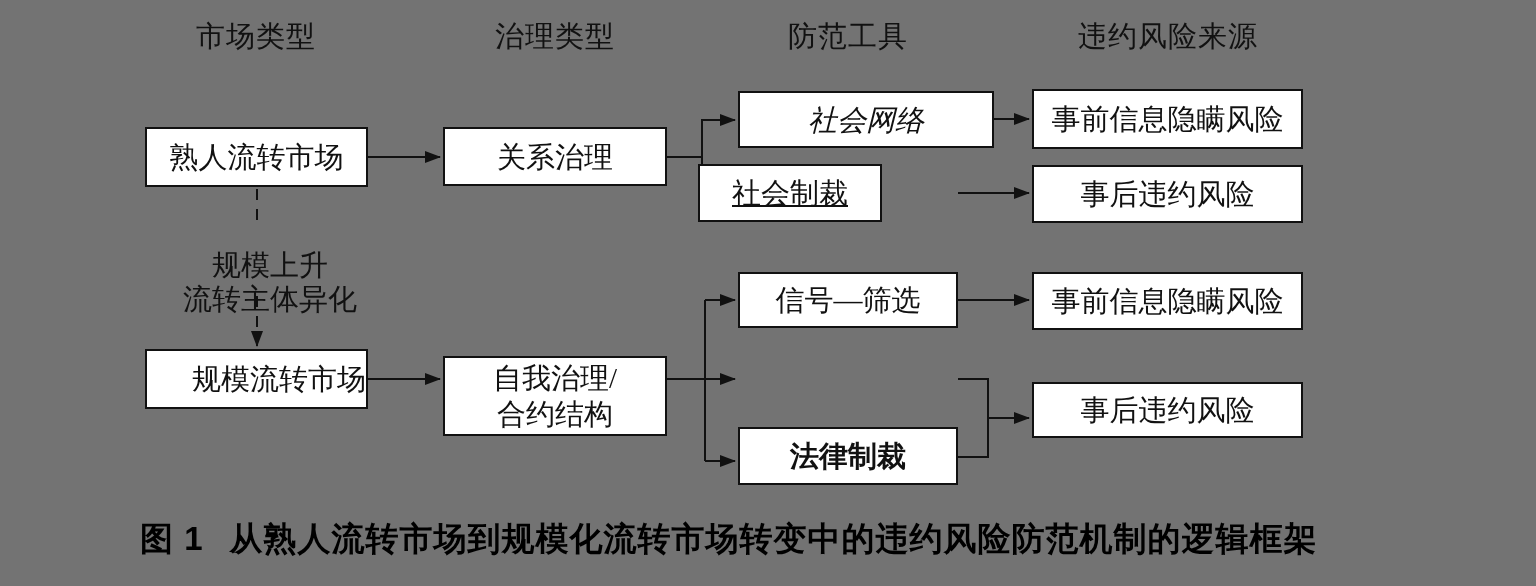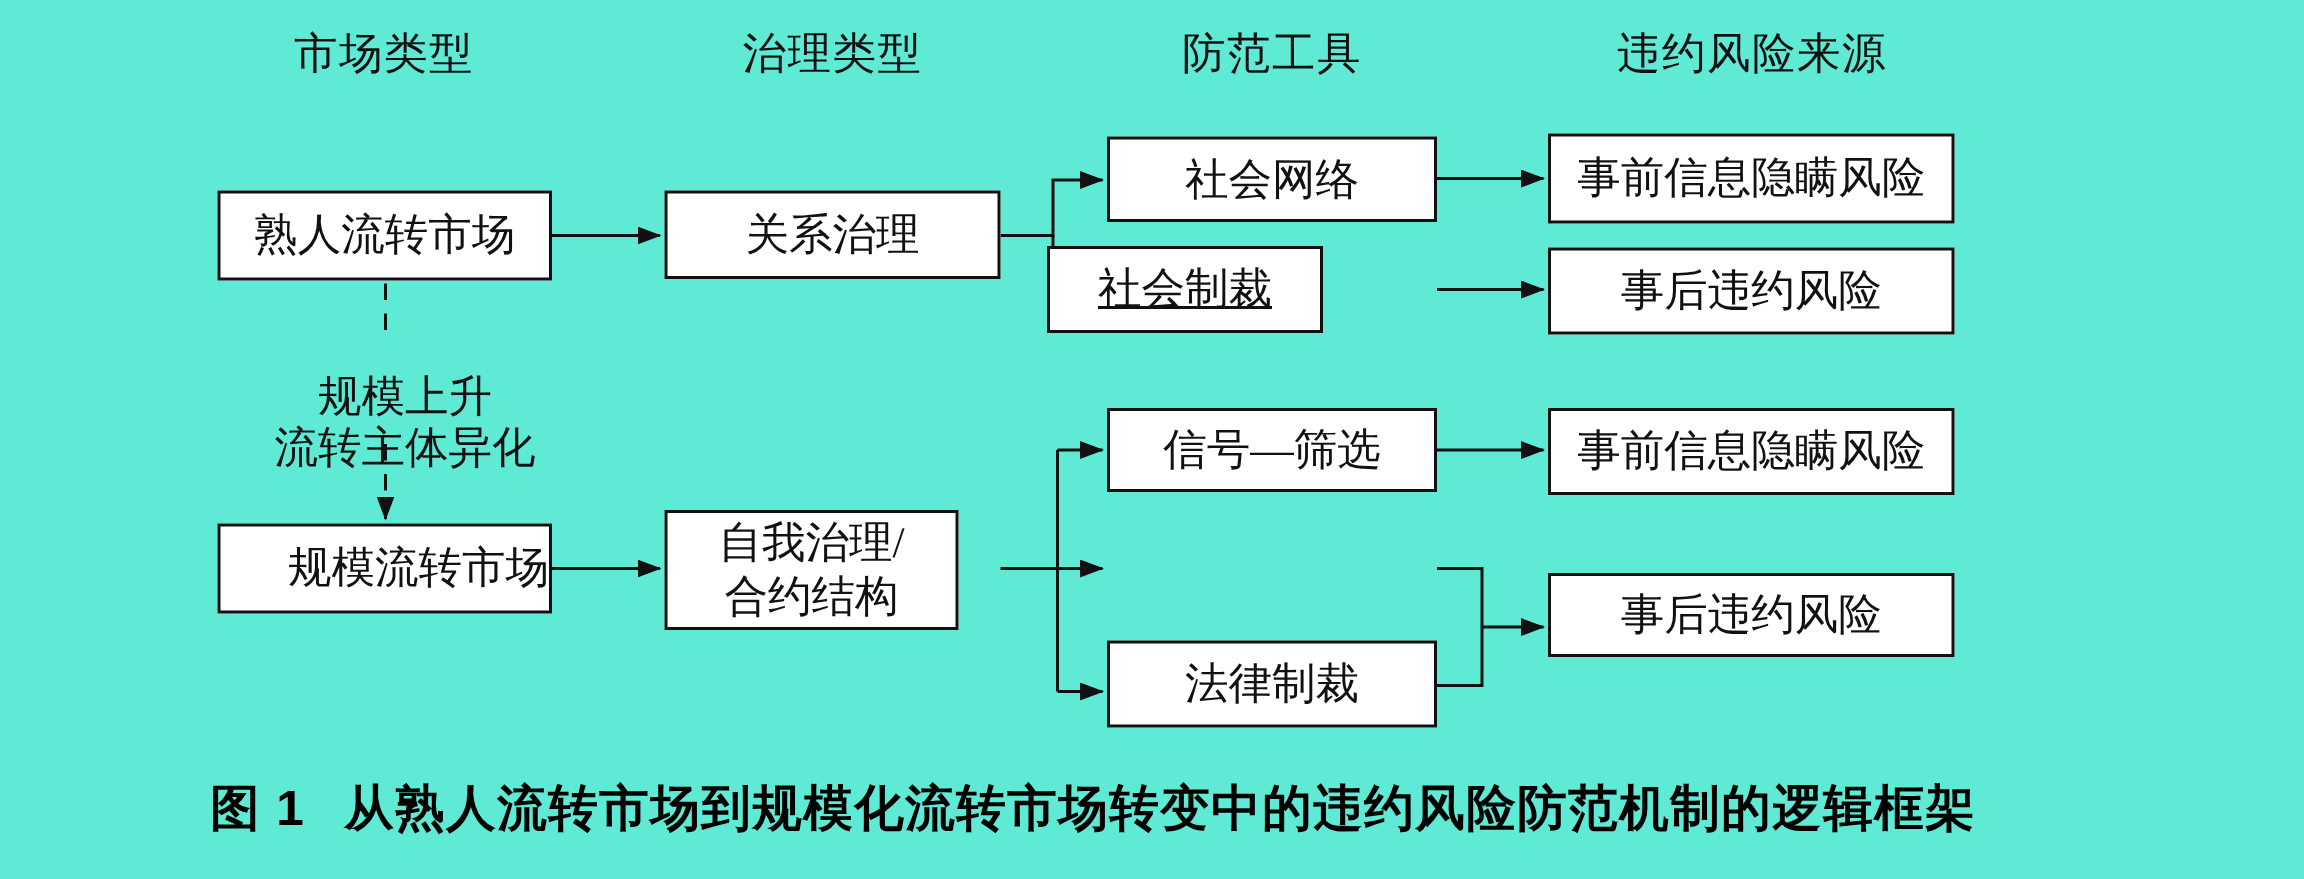--- a/index.html
+++ b/index.html
@@ -1,16 +1,16 @@
 <!DOCTYPE html>
 <html><head>
 <meta charset="utf-8">
 <style>
   html,body{margin:0;padding:0;background:#ffffff;}
-  #stage{position:relative;width:1536px;height:586px;background:#5eead4;overflow:hidden;
+  #stage{position:relative;width:1536px;height:586px;background:#737373;overflow:hidden;
          font-family:"Liberation Serif", serif;color:#111111;}
   .hdr{position:absolute;height:36px;line-height:36px;text-align:center;
        font-size:29px;letter-spacing:1px;white-space:nowrap;}
   .box{position:absolute;box-sizing:border-box;border:2px solid #111111;background:#ffffff;
        display:flex;flex-direction:column;align-items:center;justify-content:center;
        font-size:29px;line-height:36px;text-align:center;white-space:nowrap;}
   #connectors{position:absolute;left:0;top:0;width:1536px;height:586px;}
   #connectors path{stroke:#111111;stroke-width:2;fill:none;}
   #connectors path.dashed{stroke-dasharray:11 9;}
   .transition-label{position:absolute;left:148px;top:224px;width:244px;text-align:center;
@@ -53,49 +53,49 @@
     <path d="M988 378 V458"></path>
     <path d="M988 418 H1029" marker-end="url(#ah)"></path>
   </svg>
 
   <div class="box" style="left:145px;top:127px;width:223px;height:60px;">
     <span>熟人流转市场</span>
   </div>
   <div class="box" style="left:443px;top:127px;width:224px;height:59px;">
     <span>关系治理</span>
   </div>
-  <div class="box" style="left:738px;top:91px;width:220px;height:57px;">
+  <div class="box" style="left:738px;top:91px;width:256px;height:57px;font-style:italic;">
     <span>社会网络</span>
   </div>
   <div class="box" style="left:698px;top:164px;width:184px;height:58px;text-decoration:underline;">
     <span>社会制裁</span>
   </div>
   <div class="box" style="left:1032px;top:89px;width:271px;height:60px;">
     <span>事前信息隐瞒风险</span>
   </div>
   <div class="box" style="left:1032px;top:165px;width:271px;height:58px;">
     <span>事后违约风险</span>
   </div>
 
   <div class="transition-label">
     <div>规模上升</div>
     <div>流转主体异化</div>
   </div>
 
   <div class="box" style="left:145px;top:349px;width:223px;height:60px;align-items:flex-end;">
     <span>规模流转市场</span>
   </div>
-  <div class="box" style="left:443px;top:340px;width:196px;height:80px;">
+  <div class="box" style="left:443px;top:356px;width:224px;height:80px;">
     <span>自我治理/</span>
     <span>合约结构</span>
   </div>
   <div class="box" style="left:738px;top:272px;width:220px;height:56px;">
     <span>信号—筛选</span>
   </div>
-  <div class="box" style="left:738px;top:427px;width:220px;height:58px;">
+  <div class="box" style="left:738px;top:427px;width:220px;height:58px;font-weight:bold;">
     <span>法律制裁</span>
   </div>
   <div class="box" style="left:1032px;top:272px;width:271px;height:58px;">
     <span>事前信息隐瞒风险</span>
   </div>
   <div class="box" style="left:1032px;top:382px;width:271px;height:56px;">
     <span>事后违约风险</span>
   </div>
 
   <div class="caption">

